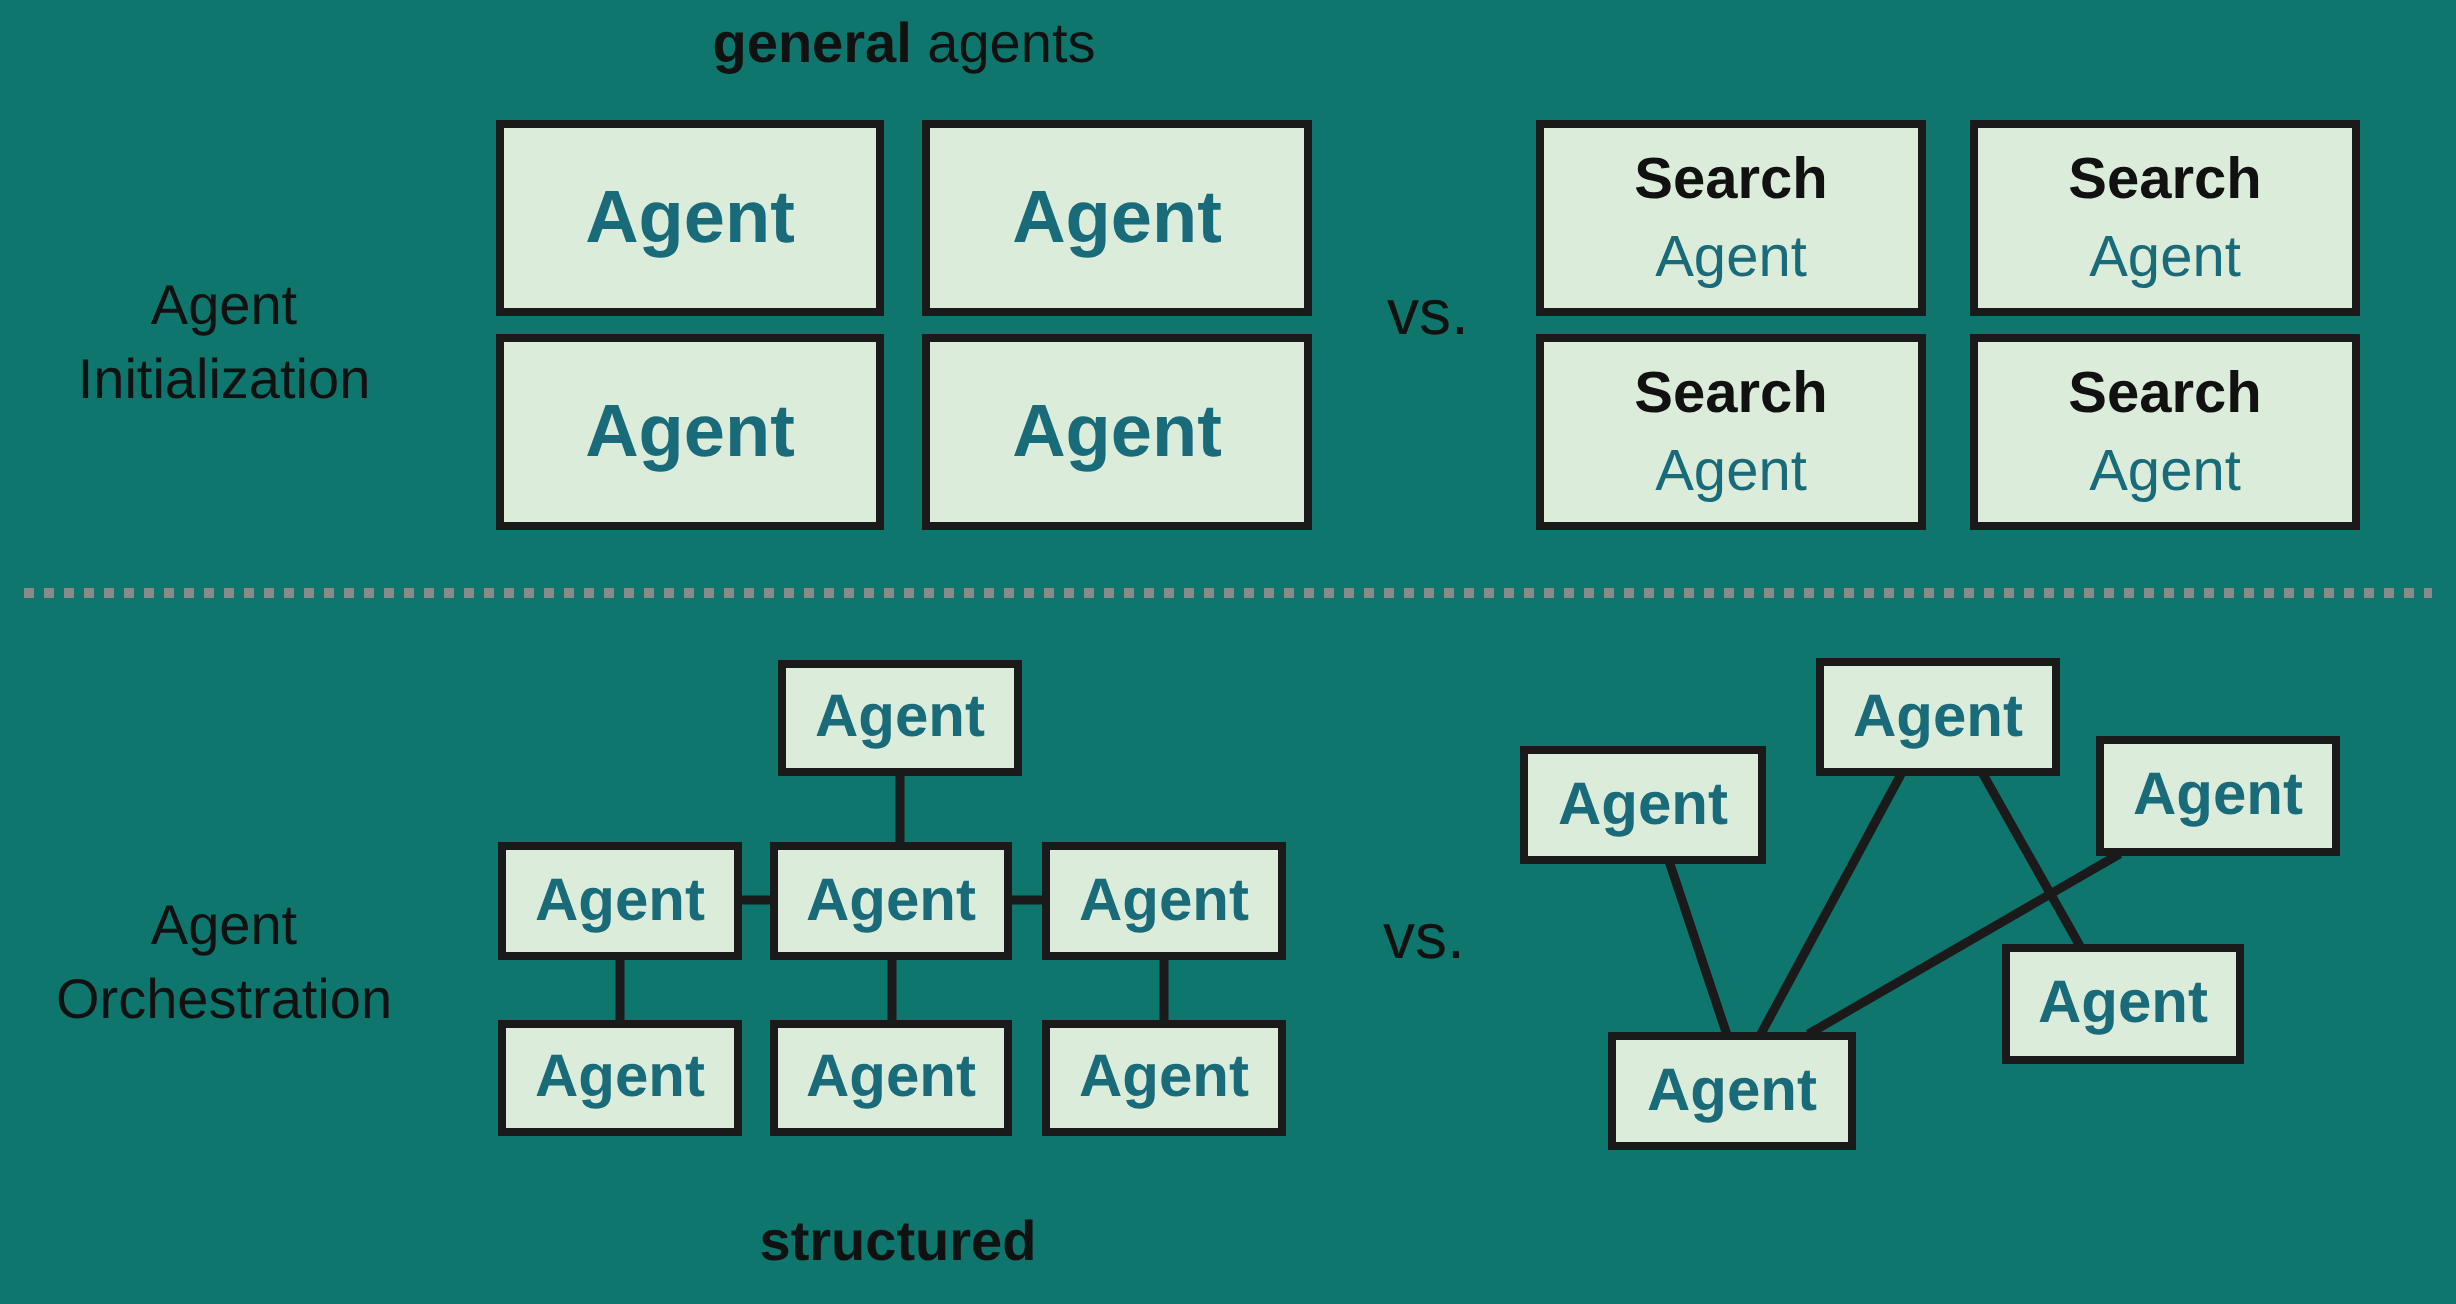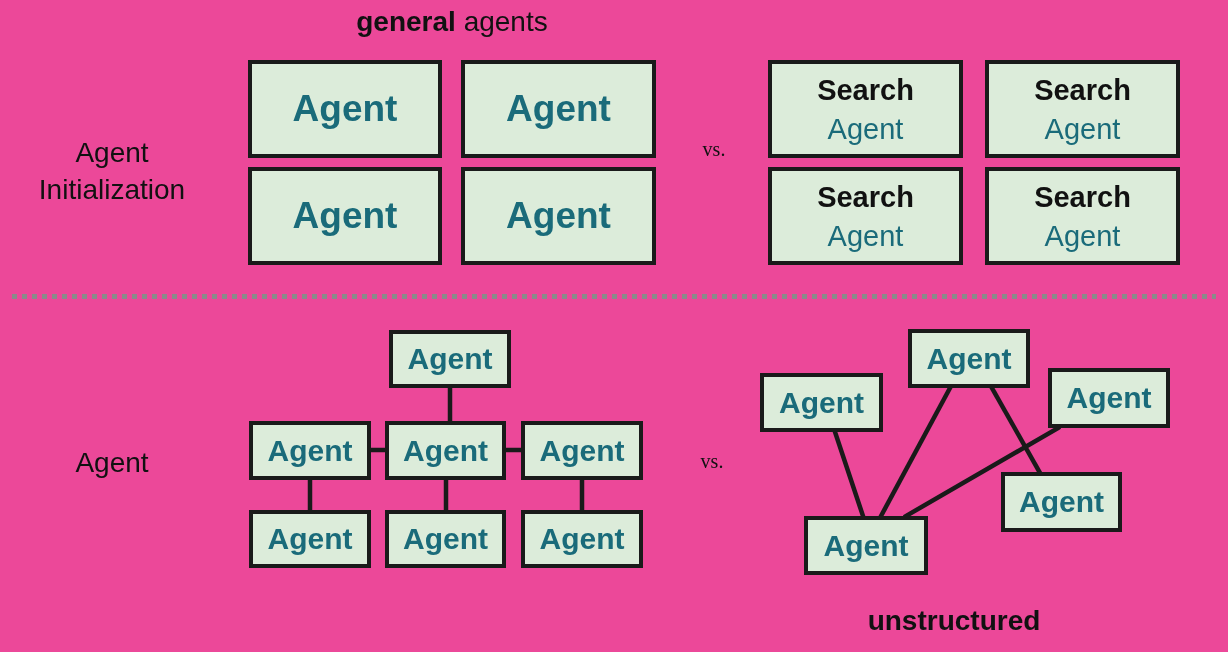--- a/index.html
+++ b/index.html
@@ -4,21 +4,21 @@
 <style>
   html, body {
     margin: 0;
     padding: 0;
     background: #ffffff;
   }
   .canvas {
     position: relative;
     width: 1228px;
     height: 652px;
-    background: #ec4899;
+    background: #0f766e;
     font-family: "Liberation Sans", sans-serif;
     overflow: hidden;
   }
   .edges-layer {
     position: absolute;
     left: 0;
     top: 0;
     width: 1228px;
     height: 652px;
     z-index: 1;
@@ -69,24 +69,23 @@
     line-height: 37px;
     color: #111111;
     text-align: center;
     white-space: nowrap;
     z-index: 3;
   }
   .side-label .b { font-weight: normal; }
   .vs {
     position: absolute;
     transform: translateX(-50%);
-    font-size: 20px;
-    color: #111111;
-    z-index: 3;
-    font-family: Liberation Serif, serif;
+    font-size: 32px;
+    color: #111111;
+    z-index: 3;
   }
   .caption {
     position: absolute;
     transform: translateX(-50%);
     font-size: 28px;
     font-weight: bold;
     color: #111111;
     white-space: nowrap;
     z-index: 3;
   }
@@ -127,26 +126,27 @@
     <div>Agent</div>
     <div class="b">Initialization</div>
   </div>
 
   <div class="vs" style="left:714px; top:138px;">vs.</div>
 
   <div class="divider"></div>
 
   <div class="side-label" style="left:112px; top:444px;">
     <div>Agent</div>
+    <div class="b">Orchestration</div>
   </div>
 
   <div class="vs" style="left:712px; top:450px;">vs.</div>
 
-
-  <div class="caption" style="left:954px; top:605px;">unstructured</div>
+  <div class="caption" style="left:449px; top:605px;">structured</div>
+
 
 <div class="box" style="left: 248px; top: 60px; width: 194px; height: 98px; background: rgb(220, 236, 218); border-color: rgb(26, 26, 26);">
       <span class="agent-text fs-big" style="color: rgb(26, 107, 122);">Agent</span>
     </div>
     <div class="box" style="left: 461px; top: 60px; width: 195px; height: 98px; background: rgb(220, 236, 218); border-color: rgb(26, 26, 26);">
       <span class="agent-text fs-big" style="color: rgb(26, 107, 122);">Agent</span>
     </div>
     <div class="box" style="left: 248px; top: 167px; width: 194px; height: 98px; background: rgb(220, 236, 218); border-color: rgb(26, 26, 26);">
       <span class="agent-text fs-big" style="color: rgb(26, 107, 122);">Agent</span>
     </div>

